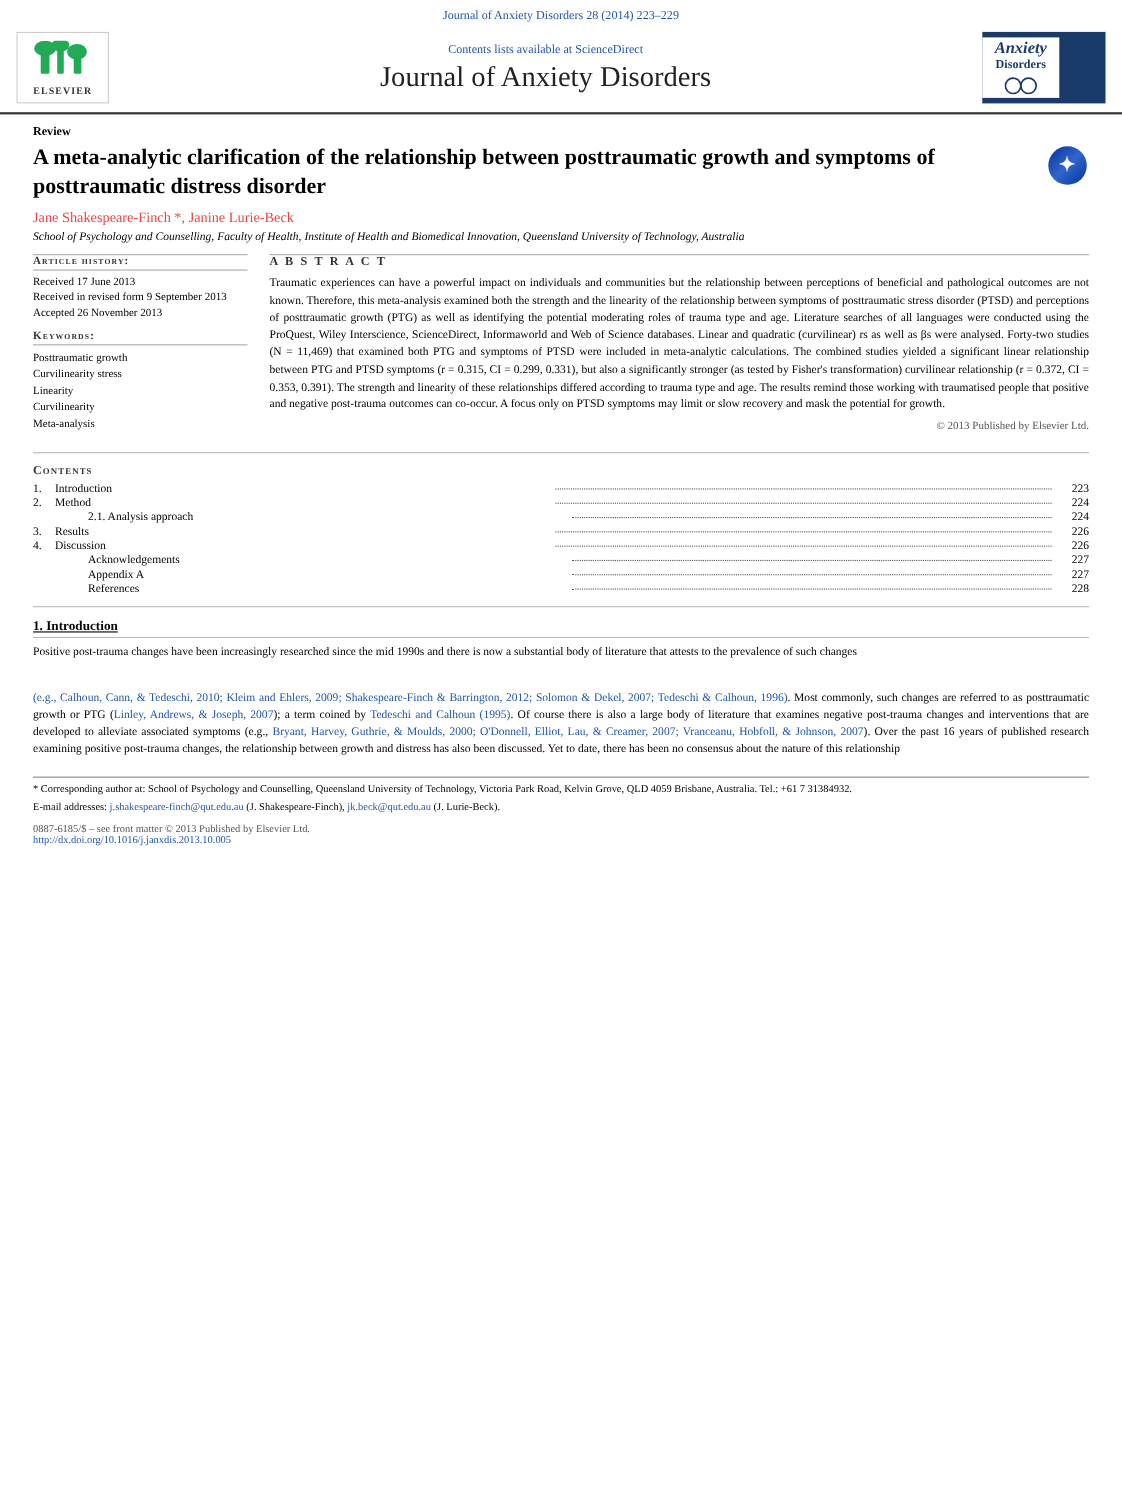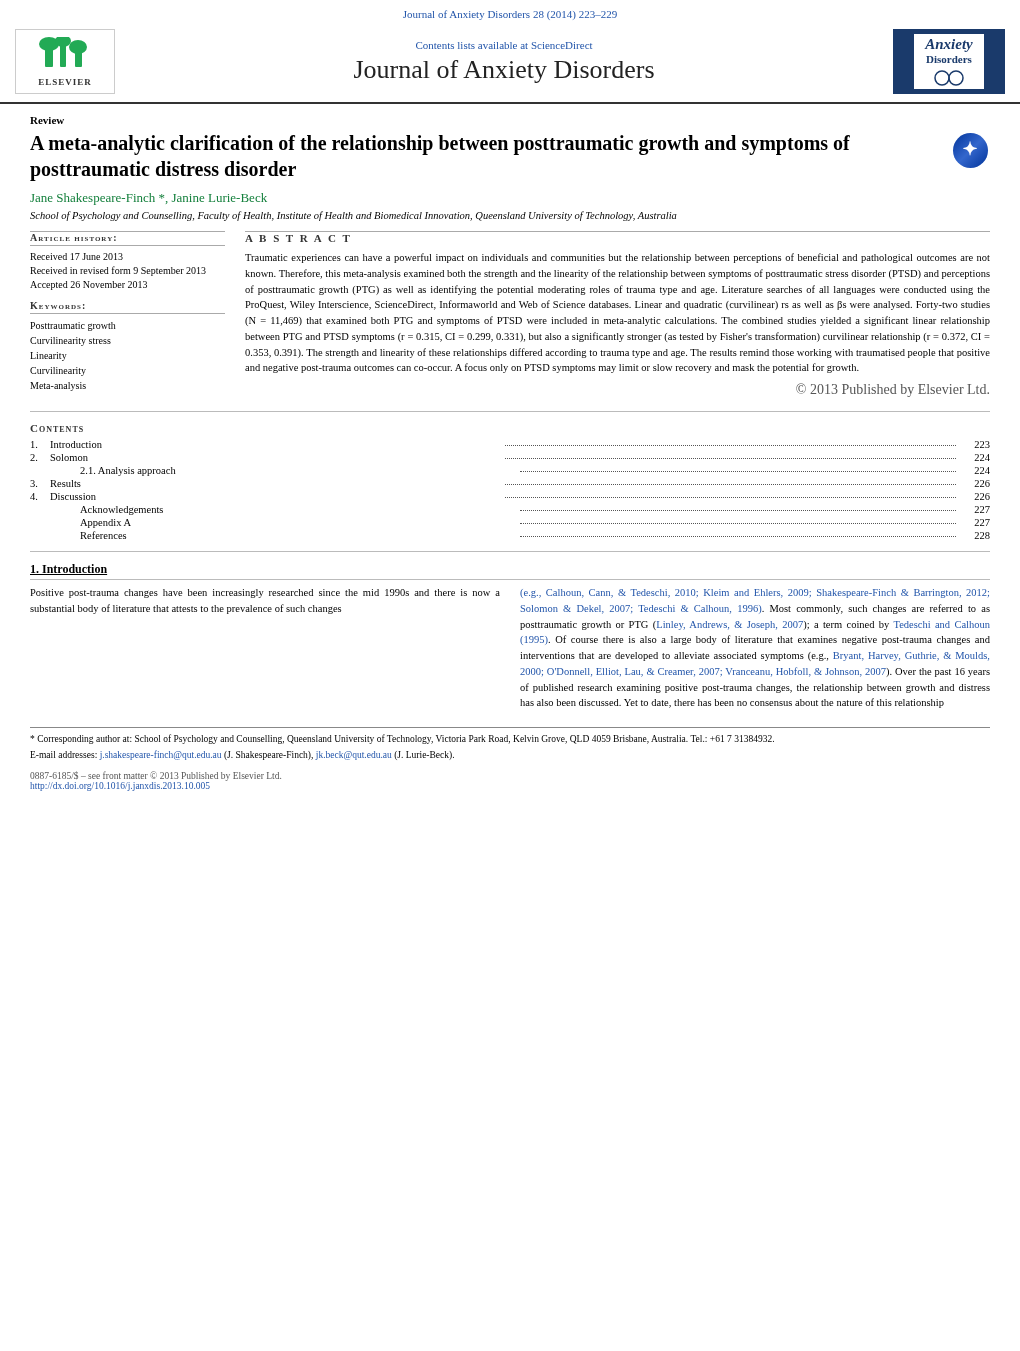--- a/index.html
+++ b/index.html
@@ -30,21 +30,21 @@
       margin-bottom: 4px;
     }
     .journal-top-bar span { color: #2255aa; }
     .header-content {
       display: flex;
       align-items: center;
       justify-content: space-between;
       padding: 5px 15px 8px 15px;
     }
     .elsevier-logo {
-      width: 100px;
+      width: 84px;
       height: 65px;
       border: 1px solid #ccc;
       display: flex;
       flex-direction: column;
       align-items: center;
       justify-content: center;
       background: #fff;
     }
     .elsevier-tree {
       width: 60px;
@@ -71,21 +71,20 @@
       font-size: 26px;
       font-weight: normal;
       color: #222;
       font-family: 'Times New Roman', Times, serif;
     }
     .anxiety-logo-box {
       width: 112px;
       height: 65px;
       background: #1a3a6b;
       display: flex;
-      align-items: center;
       justify-content: center;
       color: #fff;
       flex-direction: column;
     }
 
     
     .main-content {
       padding: 10px 30px 10px 30px;
     }
 
@@ -128,21 +127,21 @@
       align-items: center;
       justify-content: center;
       color: white;
       font-size: 18px;
       font-weight: bold;
     }
 
     
     .authors {
       font-size: 13px;
-      color: #15803d;
+      color: #ef4444;
       margin-bottom: 4px;
     }
 
     
     .affiliation {
       font-size: 10.5px;
       font-style: italic;
       color: #000;
       margin-bottom: 10px;
     }
@@ -197,21 +196,21 @@
       color: #333;
     }
     .abstract-text {
       font-size: 10.5px;
       color: #000;
       line-height: 1.5;
       text-align: justify;
     }
 
     .copyright-line {
-      font-size: 14px;
+      font-size: 10px;
       text-align: right;
       color: #555;
       margin-top: 6px;
     }
 
     
     .divider {
       border: none;
       border-top: 1px solid #bbb;
       margin: 10px 0;
@@ -240,20 +239,21 @@
       color: #000;
       margin-bottom: 5px;
       border-bottom: 1px solid #bbb;
       padding-bottom: 2px;
       text-decoration: underline;
     }
 
     .two-column {
       display: flex;
       gap: 20px;
+      flex-direction: column;
     }
     .col-left {
       flex: 1;
     }
     .col-right {
       flex: 1;
     }
 
     .body-text {
       font-size: 10.5px;
@@ -400,21 +400,21 @@
 
         <div class="toc-entry">
           <span class="toc-num-col">1.</span>
           <span class="toc-label-col">Introduction</span>
           <span class="toc-dot-col"></span>
           <span class="toc-page-col">223</span>
         </div>
 
         <div class="toc-entry">
           <span class="toc-num-col">2.</span>
-          <span class="toc-label-col">Solomon</span>
+          <span class="toc-label-col">Method</span>
           <span class="toc-dot-col"></span>
           <span class="toc-page-col">224</span>
         </div>
 
         <div class="toc-entry sub">
           <span class="toc-num-col"></span>
           <span class="toc-label-col">2.1.    Analysis approach</span>
           <span class="toc-dot-col"></span>
           <span class="toc-page-col">224</span>
         </div>

